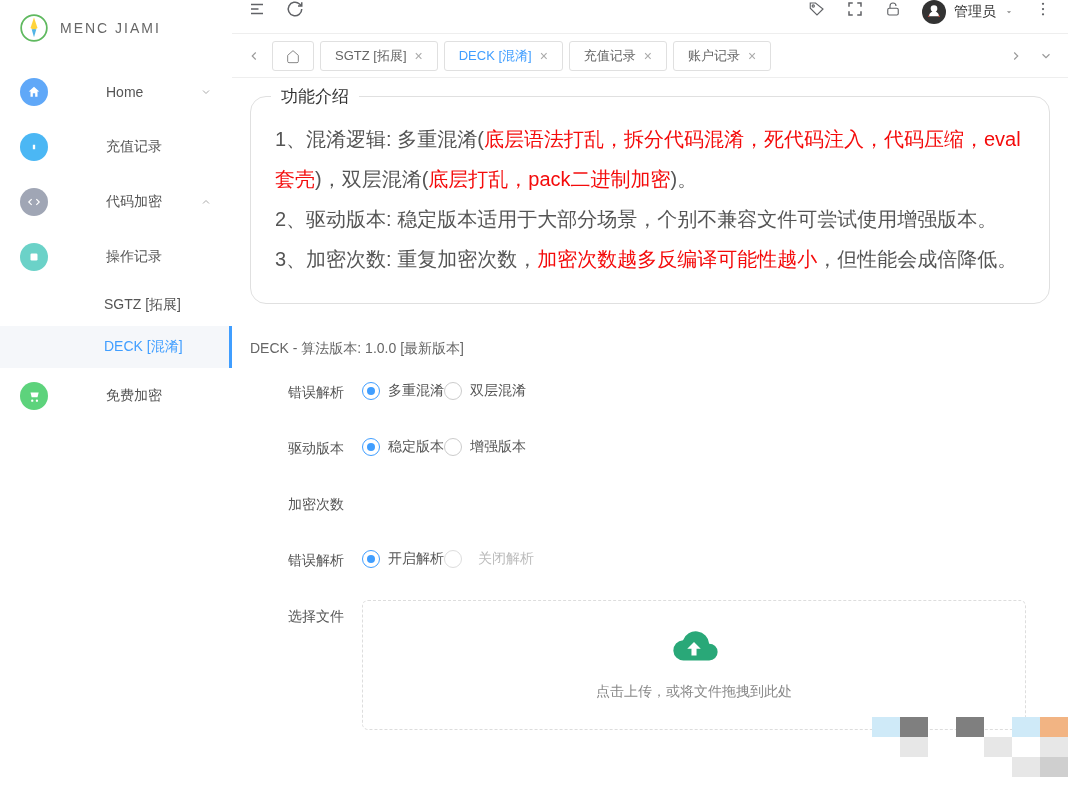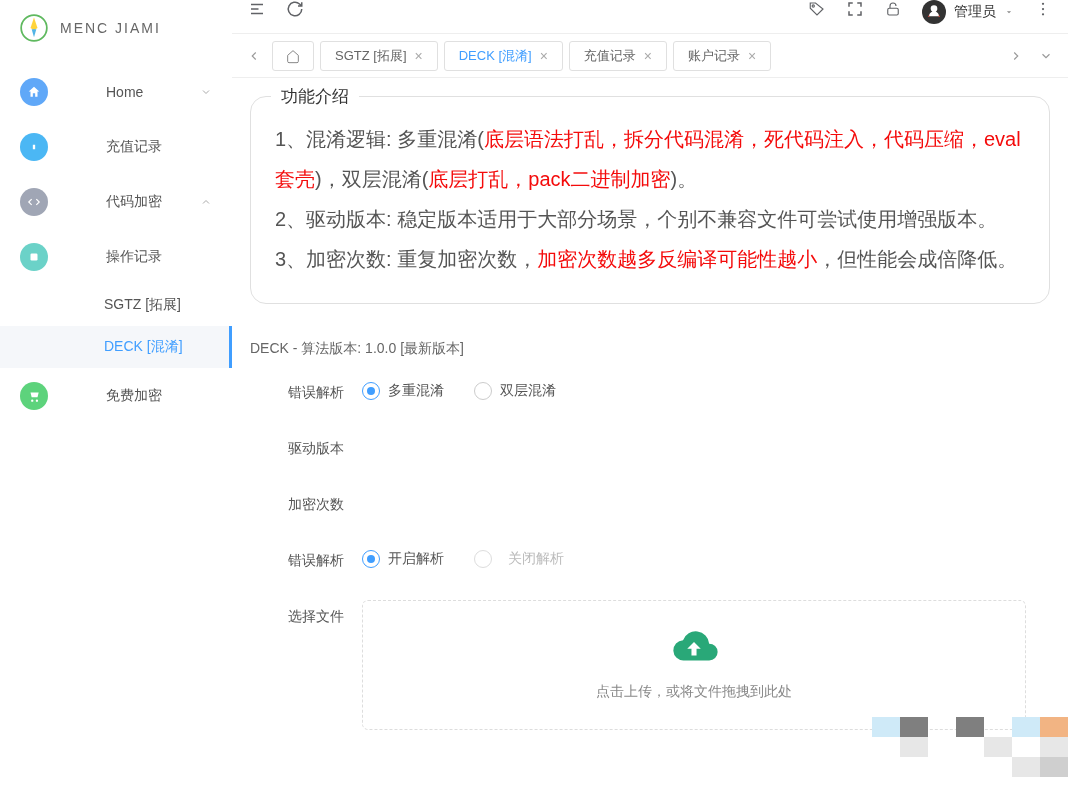--- a/index.html
+++ b/index.html
@@ -41,21 +41,21 @@
 .intro-box { border: 1px solid #e0e0e0; border-radius: 16px; padding: 22px 24px 24px; position: relative; margin-bottom: 30px; }
 .intro-title { position: absolute; top: -12px; left: 20px; background: #fff; padding: 0 10px; font-size: 17px; color: #333; }
 .intro-line { line-height: 2; color: #555; font-size: 20px; }
 .red { color: #f40b0b; font-weight: normal; }
 
 .version-line { color: #666; padding: 4px 0 18px; font-size: 14px; margin-top: 32px; }
 
 .form { padding: 0 24px; }
 .form-row { display: flex; align-items: flex-start; margin-bottom: 30px; }
 .form-label { width: 88px; text-align: right; color: #555; padding-right: 18px; padding-top: 8px; flex-shrink: 0; }
-.form-control { flex: 1; display: flex; align-items: flex-start; gap: 30px; padding-top: 6px; }
+.form-control { flex: 1; display: flex; align-items: flex-start; padding-top: 6px; }
 .radio { display: flex; align-items: center; gap: 8px; cursor: pointer; }
 .radio-circle { width: 18px; height: 18px; border: 1px solid #ccc; border-radius: 50%; display: flex; align-items: center; justify-content: center; }
 .radio-circle.checked { border-color: #409eff; }
 .radio-dot { width: 8px; height: 8px; border-radius: 50%; background: #409eff; }
 .radio-label { color: #555; }
 .radio.disabled .radio-label { color: #bbb; margin-left: 8px; }
 .radio.disabled .radio-circle { border-color: #ddd; }
 
 .text-input { width: 100%; height: 38px; border: 1px solid #ddd; border-radius: 4px; padding: 0 14px; font-size: 14px; outline: none; }
 .text-input::placeholder { color: #bbb; }
@@ -250,20 +250,32 @@
               </label>
             <label class="radio">
                 <span class="radio-circle"></span>
                 <span class="radio-label">双层混淆</span>
               </label>
           </div>
         </div>
 
         <div class="form-row">
           <div class="form-label">驱动版本</div>
+          <div class="form-control">
+            <label class="radio">
+                <span class="radio-circle checked">
+                  <span class="radio-dot"></span>
+                </span>
+                <span class="radio-label">稳定版本</span>
+              </label>
+            <label class="radio">
+                <span class="radio-circle"></span>
+                <span class="radio-label">增强版本</span>
+              </label>
+          </div>
         </div>
 
         <div class="form-row">
           <div class="form-label">加密次数</div>
         </div>
 
         <div class="form-row">
           <div class="form-label">错误解析</div>
           <div class="form-control">
             <label class="radio">

